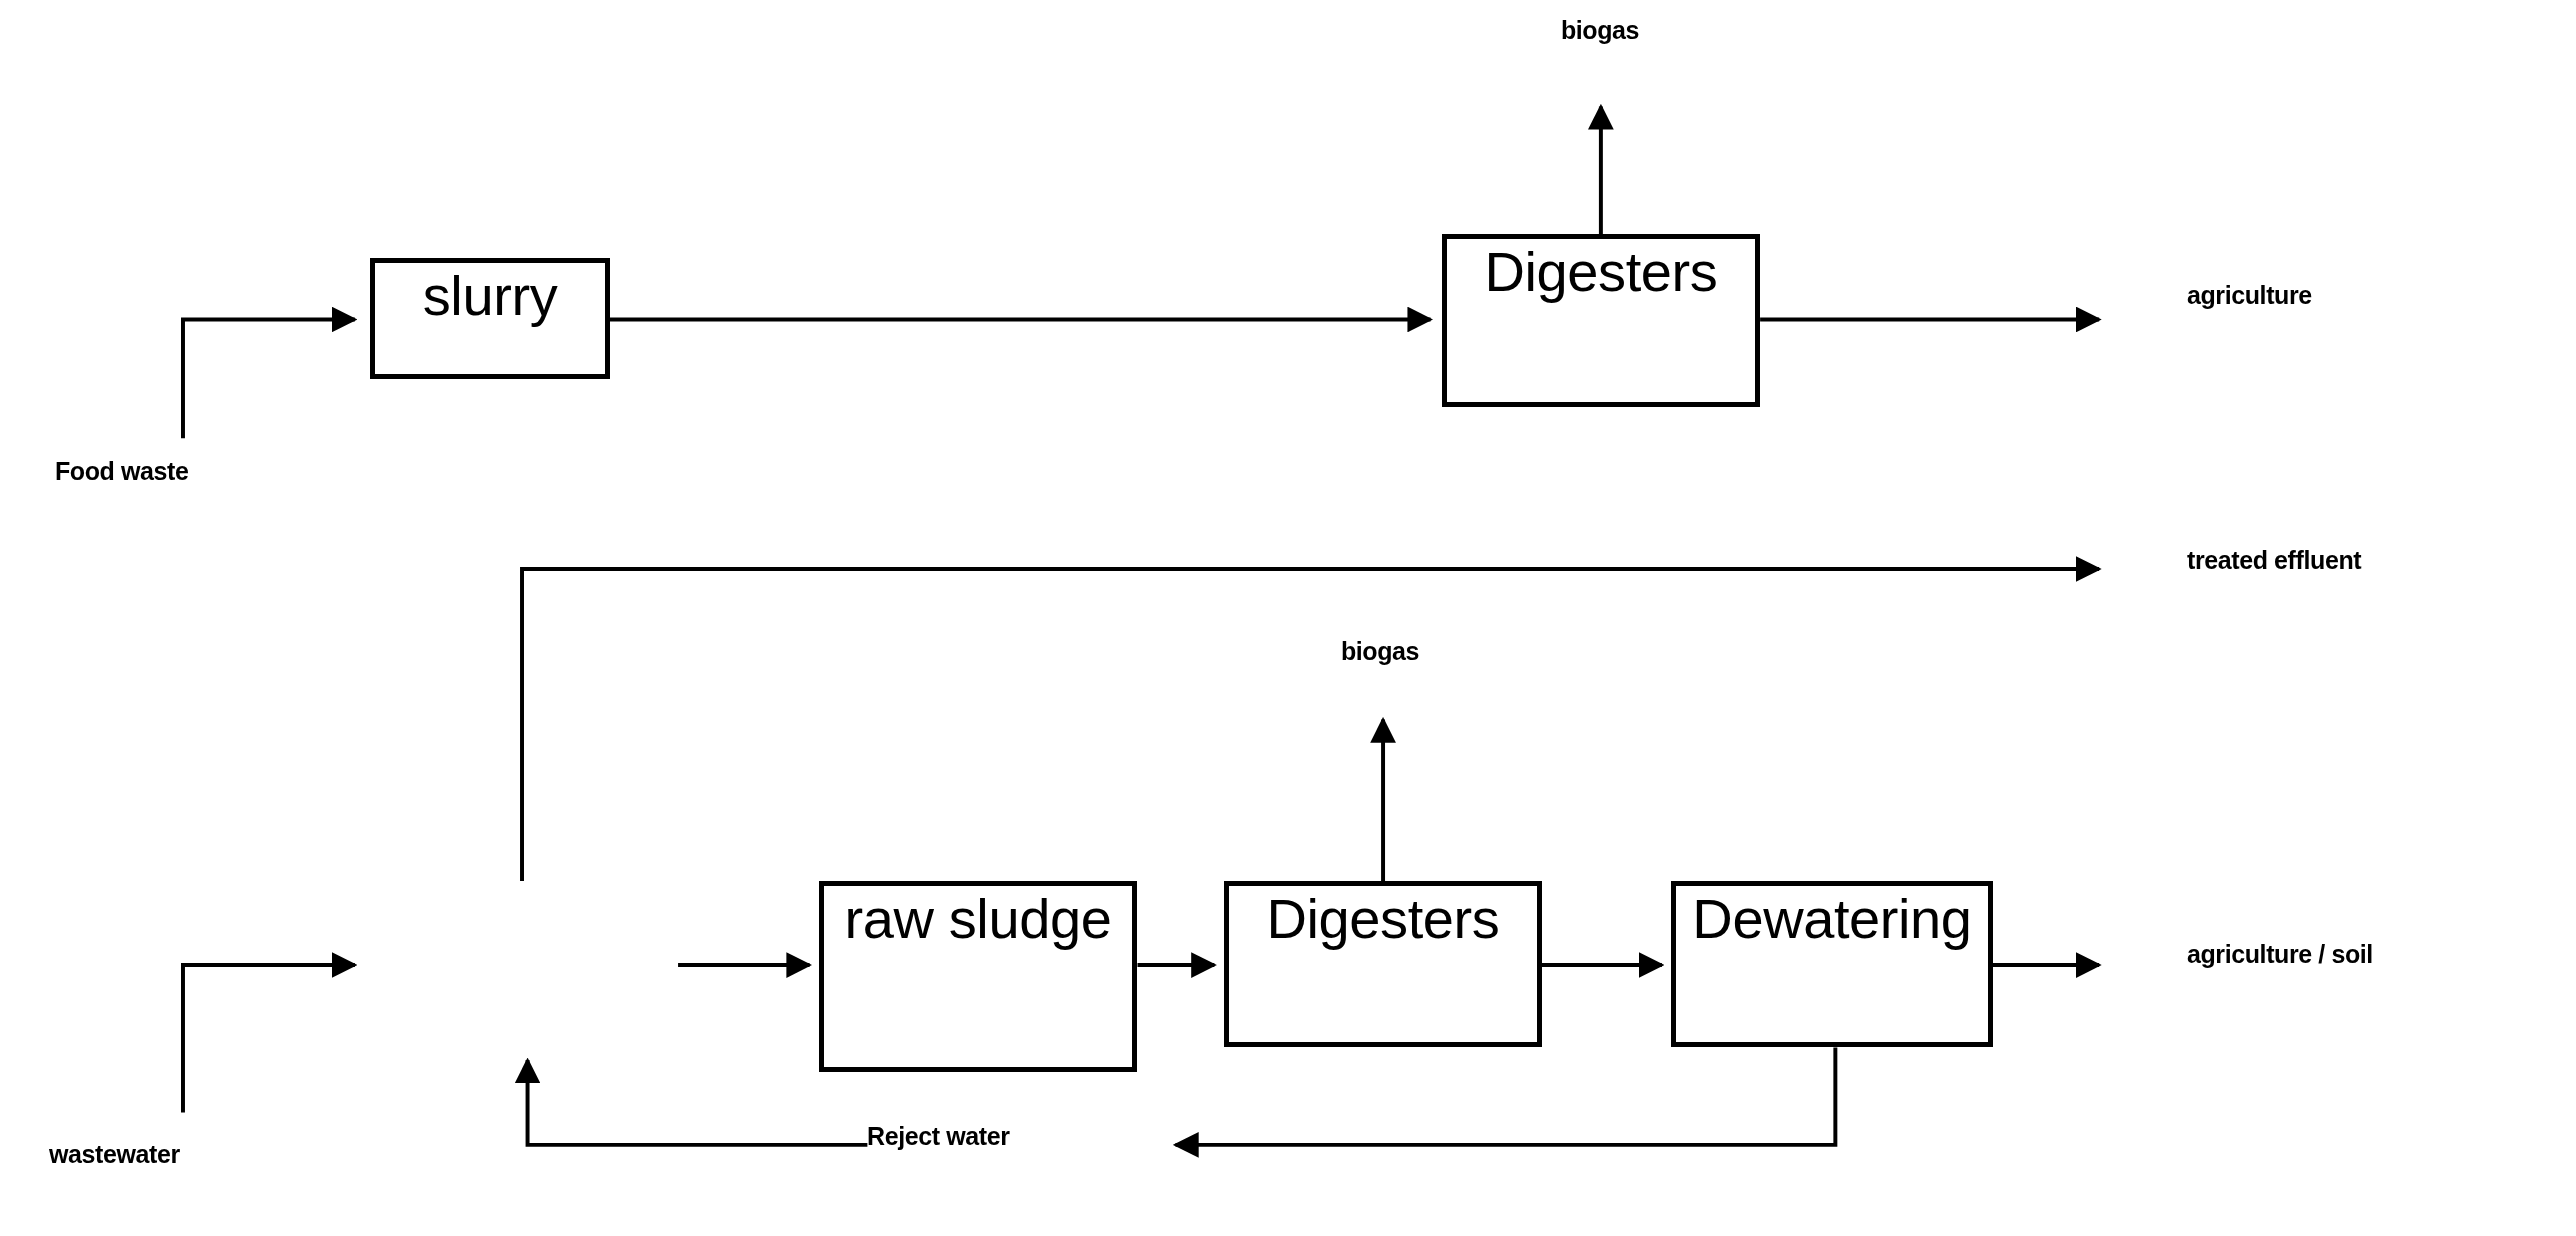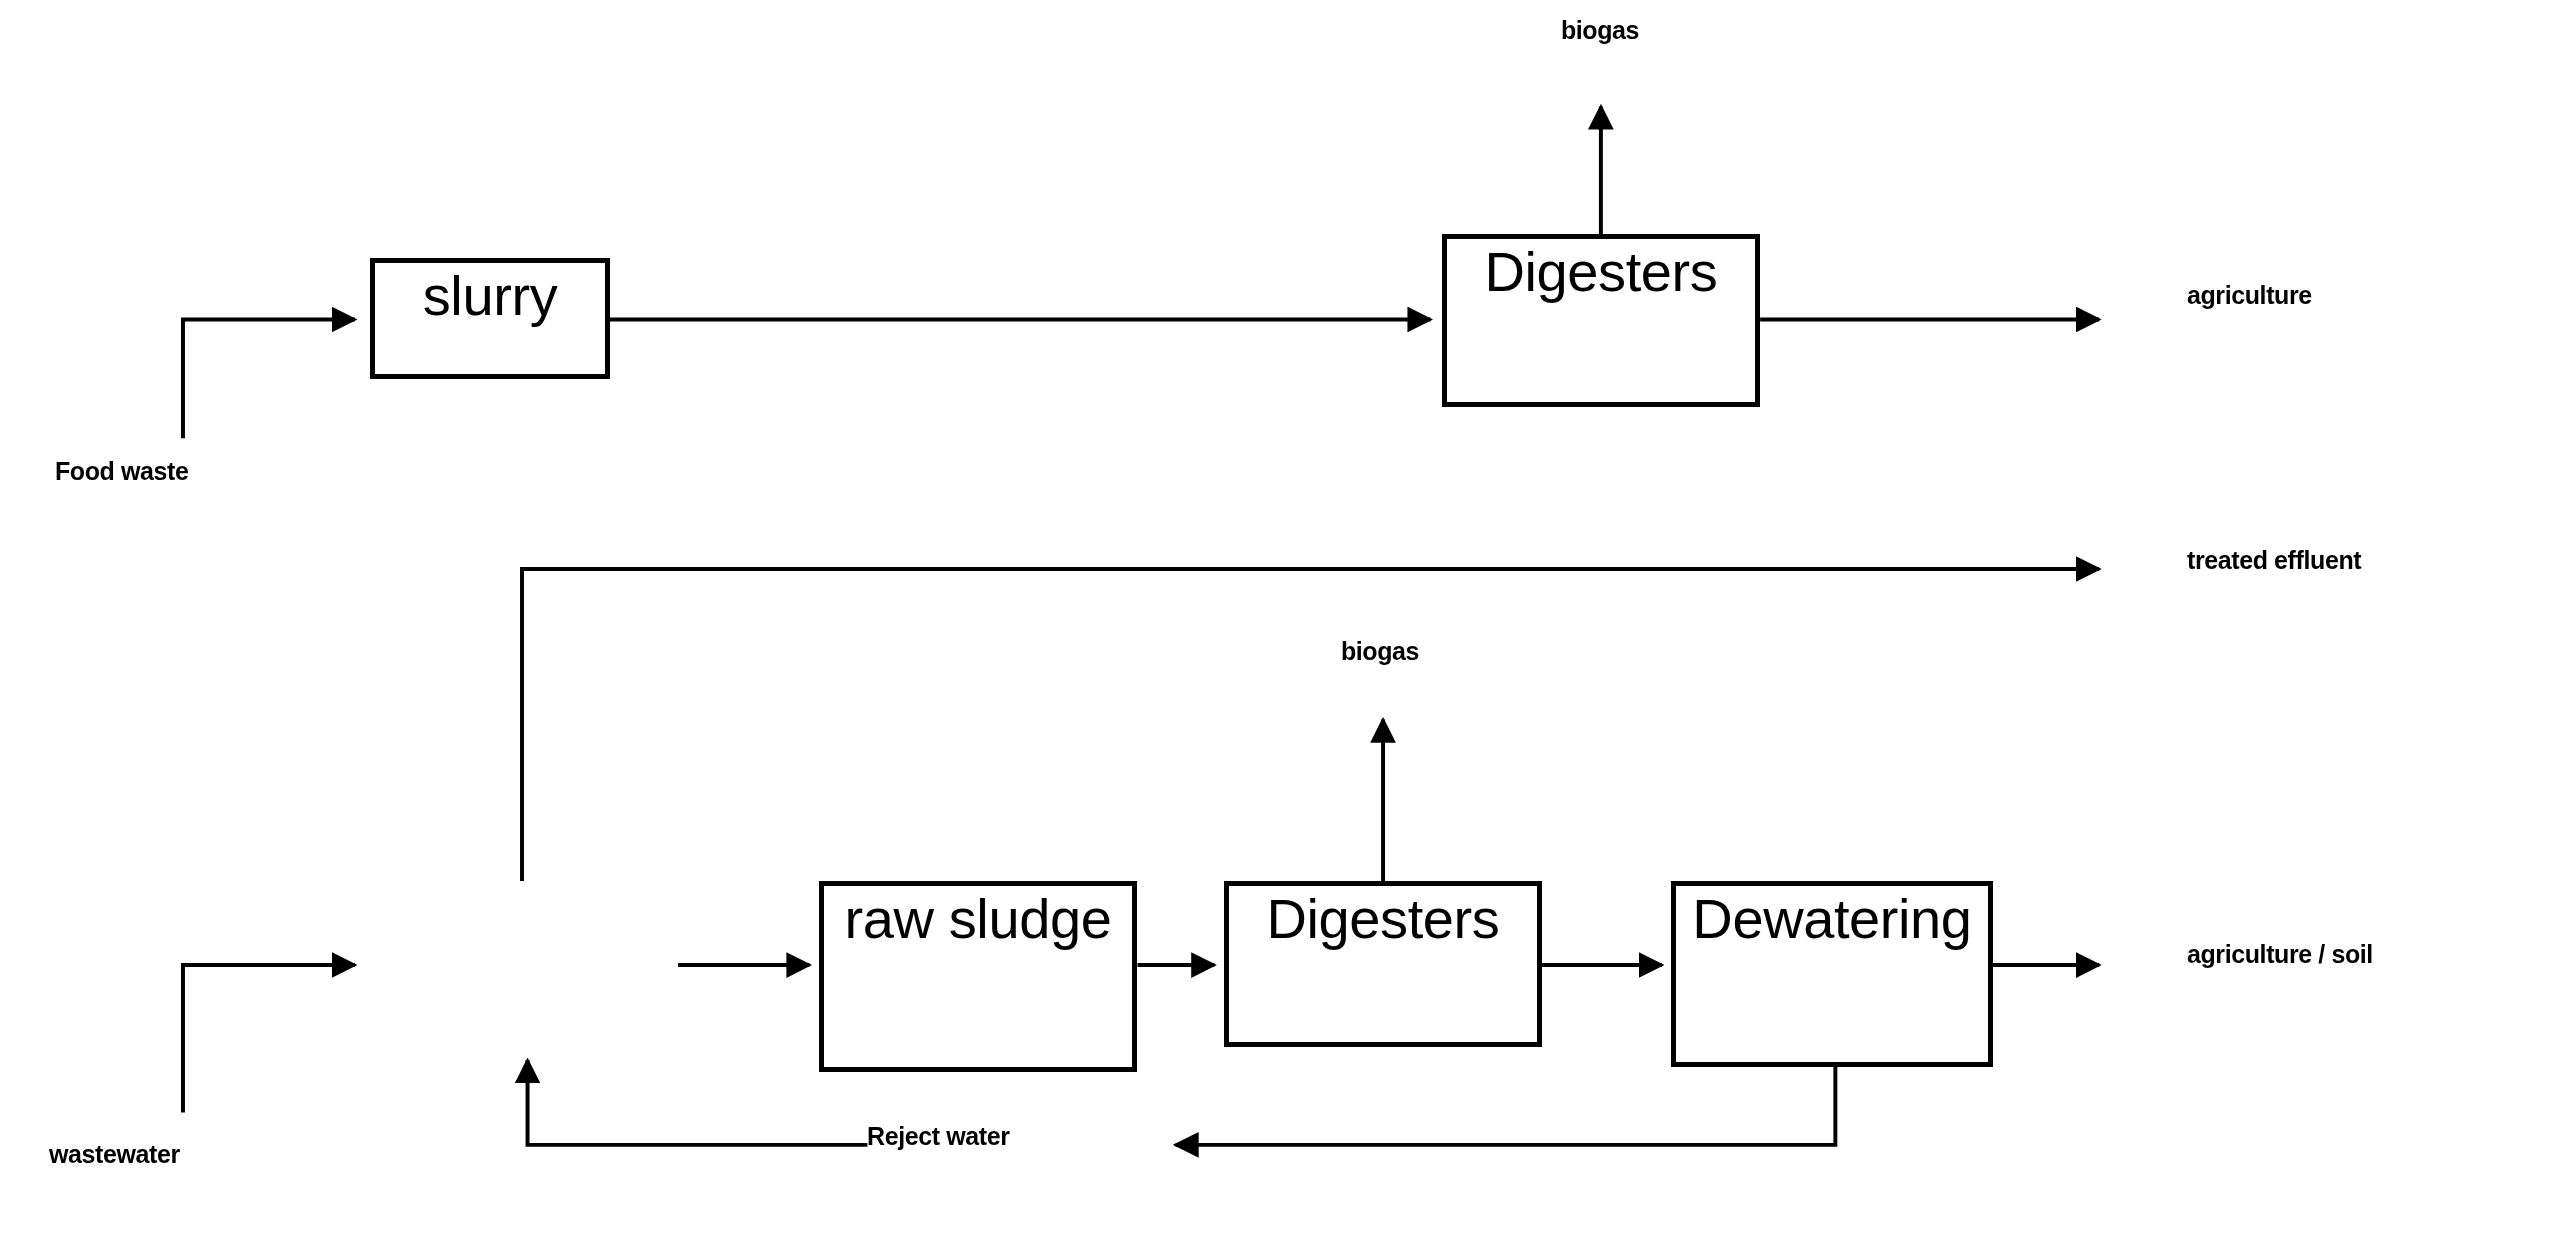--- a/index.html
+++ b/index.html
@@ -38,21 +38,21 @@
     font-size: 56px;
     font-weight: 400;
     letter-spacing: -0.4px;
     white-space: nowrap;
   }
   .node-slurry          { left: 370px;  top: 258px;  width: 240px; height: 121px; }
   .node-digesters-top   { left: 1442px; top: 234px;  width: 318px; height: 173px; }
   .node-wwtp            { left: 364px;  top: 881px; width: 314px; height: 166px; }
   .node-raw-sludge      { left: 819px; top: 881px; width: 318px; height: 191px; }
   .node-digesters-bottom{ left: 1224px; top: 881px; width: 318px; height: 166px; }
-  .node-dewatering      { left: 1671px; top: 881px; width: 322px; height: 186px; }
+  .node-dewatering      { left: 1671px; top: 881px; width: 322px; height: 166px; }
   .flow-label {
     position: absolute;
     font-size: 25px;
     font-weight: 700;
     letter-spacing: -0.4px;
     white-space: nowrap;
     line-height: 1.1;
   }
   .label-biogas-top      { left: 1481px; top: 17.4px;   width: 238px; text-align: center; }
   .label-agriculture     { left: 2187px; top: 282px; text-align: right; }

